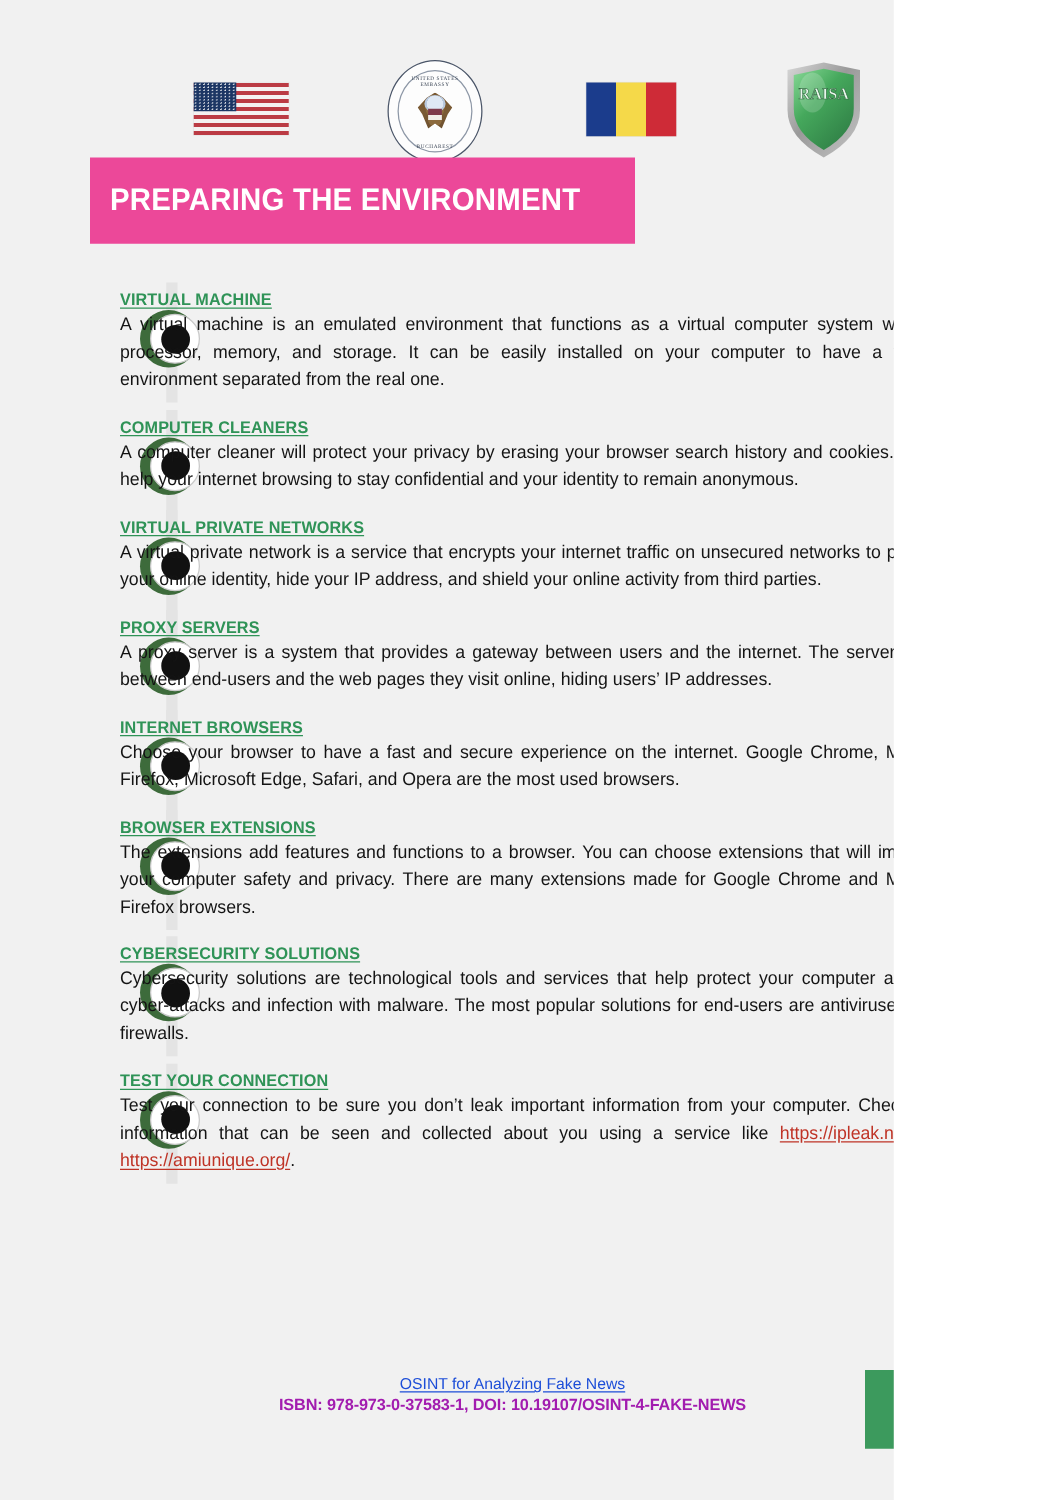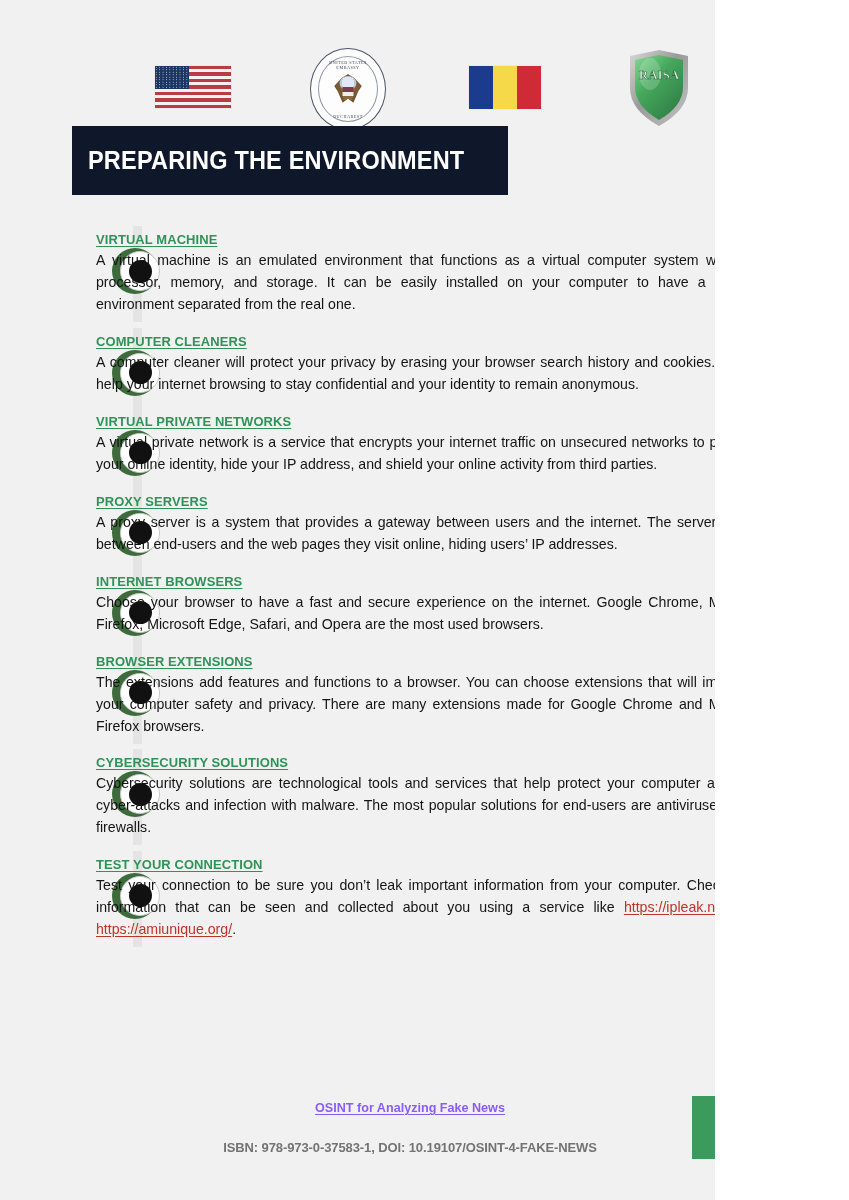--- a/index.html
+++ b/index.html
@@ -117,21 +117,21 @@
     left: 626px; top: 26px;
     width: 66px; height: 80px;
   }
   .raisa svg { display: block; }
 
   
   .banner {
     position: absolute;
     left: 72px; top: 126px;
     width: 436px; height: 69px;
-    background: #0f172a;
+    background: #ec4899;
     display: flex;
     align-items: center;
     padding-left: 16px;
   }
   .banner-title {
     color: #ffffff;
     font-size: 25px;
     font-weight: bold;
     letter-spacing: 0.2px;
     transform: scaleX(0.94);
@@ -224,34 +224,33 @@
     width: 849px;
     height: 70px;
   }
   .footer-center {
     position: absolute;
     left: 150px; top: 0;
     width: 520px;
     text-align: center;
   }
   .footer-title {
-    color: #8b5cf6;
+    color: #1d4ed8;
     font-size: 12.6px;
-    font-weight: bold;
+    font-weight: normal;
     text-decoration: underline;
     text-underline-offset: 2px;
     display: inline-block;
     margin-bottom: 1px;
   }
   .footer-isbn {
-    color: #737373;
+    color: #a21caf;
     font-size: 13px;
     font-weight: bold;
     letter-spacing: -0.1px;
-    margin-top: 24px;
   }
   .page-num-box {
     position: absolute;
     left: 692px; top: -2px;
     width: 81px; height: 63px;
     background: #3c9a5d;
     display: flex;
     align-items: center;
     justify-content: center;
   }

